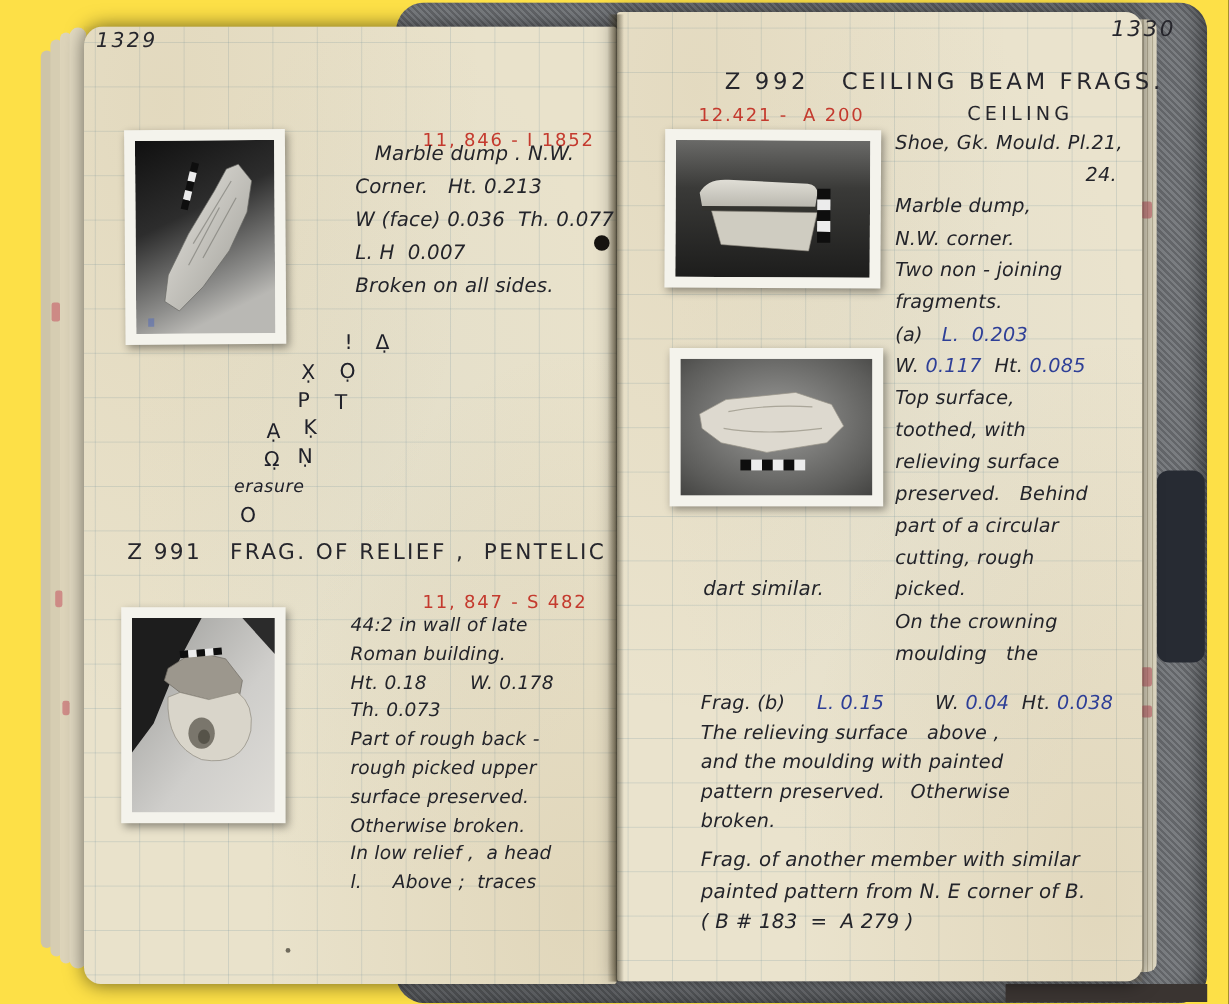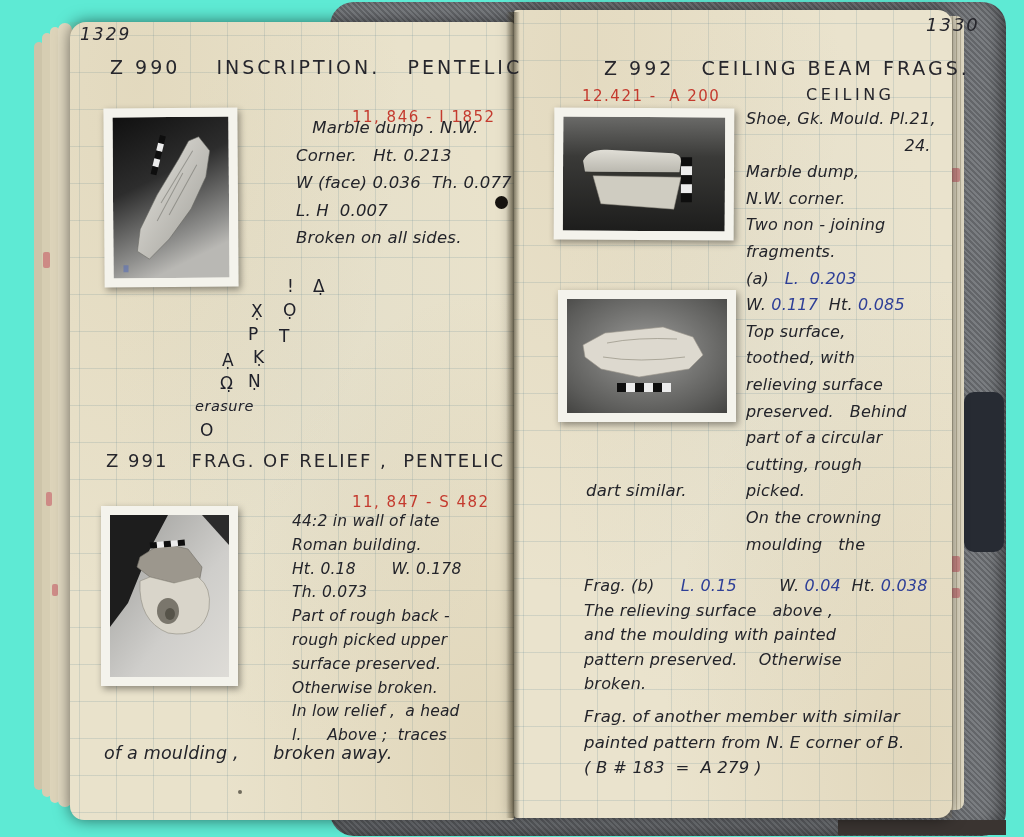--- a/index.html
+++ b/index.html
@@ -1,16 +1,16 @@
 <!DOCTYPE html>
 <html><head>
 <meta charset="utf-8">
 <style>
   html,body{margin:0;padding:0;background:#000;}
-  .scene{position:relative;width:1024px;height:837px;background:#5eead4;overflow:hidden;
+  .scene{position:relative;width:1024px;height:837px;background:#fde047;overflow:hidden;
          font-family:"DejaVu Sans",sans-serif;}
 
   
   .cover{position:absolute;left:330px;top:2px;width:676px;height:834px;border-radius:24px;
          background:#73767a;
          background-image:repeating-linear-gradient(45deg, rgba(0,0,0,.14) 0 2px, rgba(255,255,255,.05) 2px 4px);
          box-shadow:inset -6px -6px 14px rgba(0,0,0,.45);}
   .spine-patch{position:absolute;left:964px;top:392px;width:40px;height:160px;background:#272b33;
          border-radius:10px;}
   .bottom-strip{position:absolute;left:838px;top:820px;width:168px;height:15px;background:#3a3431;}
@@ -78,21 +78,20 @@
   <div class="fleck" style="left:951px;top:168px;width:9px;height:14px;"></div>
   <div class="fleck" style="left:951px;top:556px;width:9px;height:16px;"></div>
   <div class="fleck" style="left:951px;top:588px;width:9px;height:10px;"></div>
 
   <div class="page" style="left:70px;top:22px;width:444px;height:798px;border-radius:16px 3px 3px 14px;"></div>
   <div class="page" style="left:514px;top:10px;width:438px;height:808px;border-radius:3px 14px 14px 3px;background-color:#eae3cd;"></div>
   <div class="gutter"></div>
 
   <div class="print" style="left:80px;top:24px;font-size:17px;font-style:italic;letter-spacing:2px;">1329</div>
 
-  <div class="print" style="left:110px;top:56px;font-size:19px;letter-spacing:3px;">Z 990    INSCRIPTION.   PENTELIC</div>
   <div class="print red" style="left:352px;top:108px;font-size:15px;letter-spacing:1.5px;">11, 846 - I 1852</div>
 
   <div class="photo" style="left:104px;top:108px;width:134px;height:179px;transform:rotate(-.4deg);">
     <svg viewBox="0 0 116 161" preserveAspectRatio="none">
       <defs>
         <linearGradient id="p1bg" x1="0" y1="0" x2="0.35" y2="1">
           <stop offset="0" stop-color="#101010"></stop>
             <stop offset="0.45" stop-color="#2d2d2d"></stop>
           <stop offset="0.85" stop-color="#8f8f8d"></stop>
             <stop offset="1" stop-color="#b9b8b4"></stop>
@@ -159,21 +158,20 @@
         <rect x="40" y="26" width="7" height="6" fill="#0e0e0e"></rect>
           <rect x="47" y="26" width="7" height="6" fill="#ececec"></rect>
         <rect x="54" y="26" width="7" height="6" fill="#0e0e0e"></rect>
           <rect x="61" y="26" width="7" height="6" fill="#ececec"></rect>
         <rect x="68" y="26" width="7" height="6" fill="#0e0e0e"></rect>
       </g>
     </svg>
   </div>
 
   <div class="hw-col" style="left:292px;top:510px;"><div class="hw-line" style="font-size:15.5px;line-height:23.8px;"><span class="seg-ink">44:2 in wall of late</span></div><div class="hw-line" style="font-size:15.5px;line-height:23.8px;"><span class="seg-ink">Roman building.</span></div><div class="hw-line" style="font-size:15.5px;line-height:23.8px;"><span class="seg-ink">Ht. 0.18       W. 0.178</span></div><div class="hw-line" style="font-size:15.5px;line-height:23.8px;"><span class="seg-ink">Th. 0.073</span></div><div class="hw-line" style="font-size:15.5px;line-height:23.8px;"><span class="seg-ink">Part of rough back -</span></div><div class="hw-line" style="font-size:15.5px;line-height:23.8px;"><span class="seg-ink">rough picked upper</span></div><div class="hw-line" style="font-size:15.5px;line-height:23.8px;"><span class="seg-ink">surface preserved.</span></div><div class="hw-line" style="font-size:15.5px;line-height:23.8px;"><span class="seg-ink">Otherwise broken.</span></div><div class="hw-line" style="font-size:15.5px;line-height:23.8px;"><span class="seg-ink">In low relief ,  a head</span></div><div class="hw-line" style="font-size:15.5px;line-height:23.8px;"><span class="seg-ink">l.     Above ;  traces</span></div></div>
-  <div class="hw-col" style="left:104px;top:740px;"><div class="hw-line" style="font-size:17.5px;line-height:26px;"><span class="seg-ink">of a moulding ,      broken away.</span></div></div>
 
   <div class="print" style="left:926px;top:14px;font-size:18px;font-style:italic;letter-spacing:2px;">1330</div>
 
   <div class="print" style="left:604px;top:57px;font-size:19px;letter-spacing:3px;">Z 992   CEILING BEAM FRAGS.</div>
   <div class="print" style="left:806px;top:85px;font-size:16px;letter-spacing:3.5px;">CEILING</div>
   <div class="print red" style="left:582px;top:87px;font-size:15px;letter-spacing:1.5px;">12.421 -  A 200</div>
 
   <div class="photo" style="left:554px;top:108px;width:180px;height:132px;transform:rotate(.3deg);">
     <svg viewBox="0 0 162 114" preserveAspectRatio="none">
       <defs>

